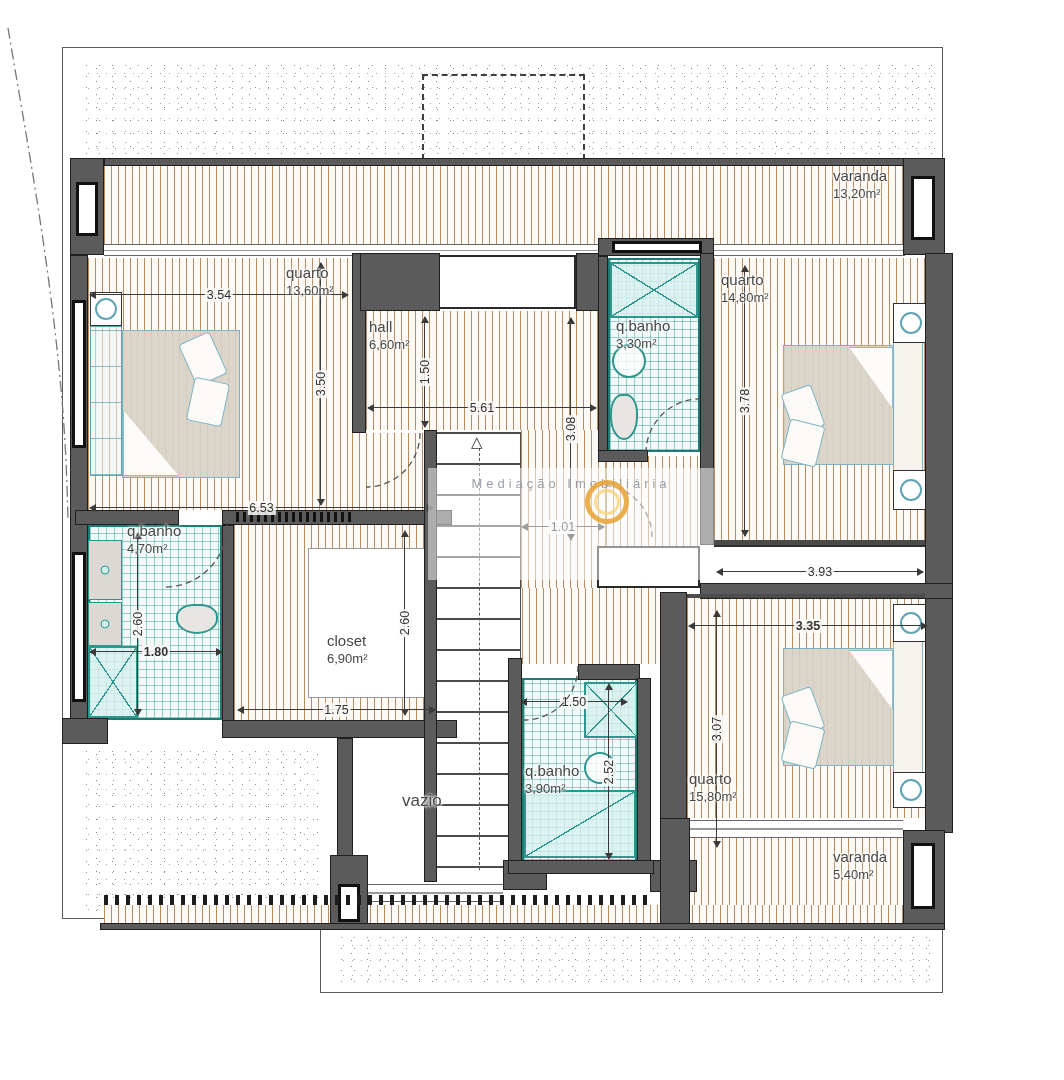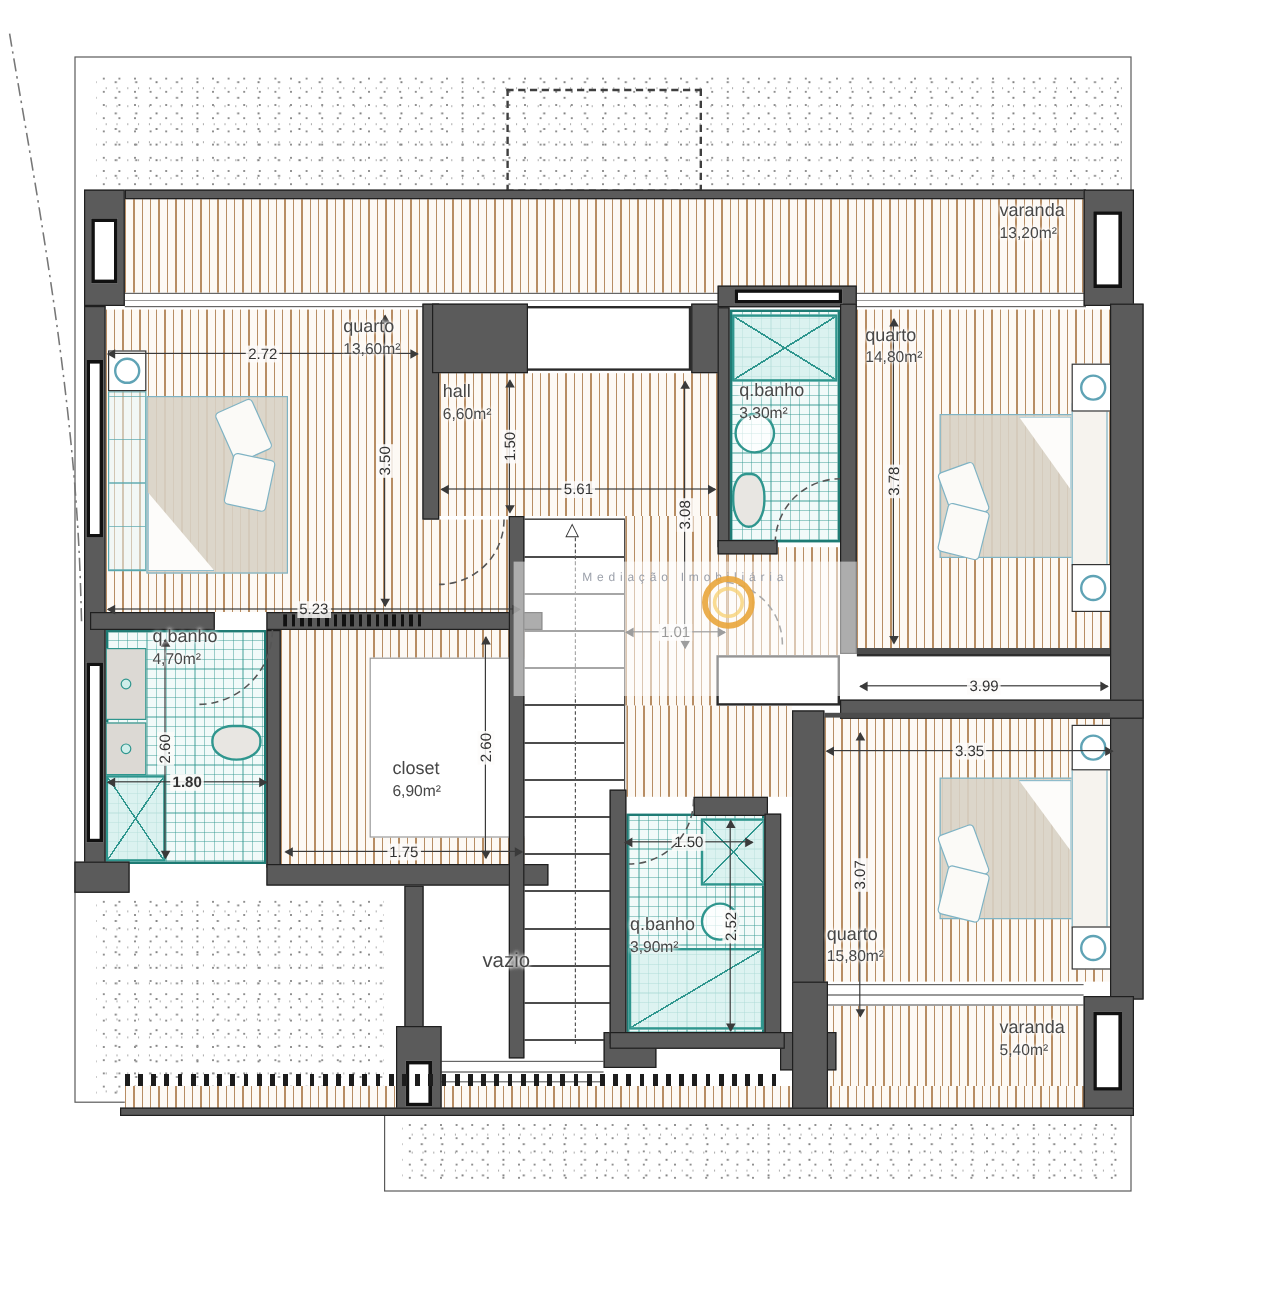--- a/index.html
+++ b/index.html
@@ -67,21 +67,21 @@
   .dim-v .dim-label{left:0;top:50%;transform:translate(-50%,-50%) rotate(-90deg);}
   .rlabel{color:#474747;line-height:1.25;white-space:nowrap;
       text-shadow:0 0 3px #fff,0 0 3px #fff,0 0 4px #fff;}
   .rlabel .l1{font-size:15px;display:block;}
   .rlabel .l2{font-size:13px;display:block;}
   #overlay{position:absolute;left:0;top:0;pointer-events:none;}
   #watermark{position:absolute;left:428px;top:468px;width:286px;height:112px;
       background:rgba(255,255,255,.5);text-align:center;z-index:9;}
   #wm-brand{display:block;margin-top:6px;font-size:54px;font-weight:500;letter-spacing:13px;
       color:rgba(148,153,163,.75);line-height:1;}
-  #wm-tag{display:block;margin-top:8px;font-size:10px;letter-spacing:4px;
+  #wm-tag{display:block;margin-top:8px;font-size:13px;letter-spacing:4px;
       color:rgba(150,155,165,.95);}
   #wm-ring{position:absolute;left:157px;top:12px;width:44px;height:44px;border-radius:50%;
       border:5px solid rgba(233,165,59,.9);}
   #wm-ring::after{content:"";position:absolute;left:4px;top:4px;right:4px;bottom:4px;
       border:3px solid rgba(247,210,120,.8);border-radius:50%;}
 </style>
 </head>
 <body>
 
 <div id="plan">
@@ -183,59 +183,59 @@
     <div class="window" style="left: 76px; top: 182px; width: 22px; height: 54px;"></div>
     <div class="window" style="left: 911px; top: 176px; width: 24px; height: 64px;"></div>
     <div class="window" style="left: 612px; top: 241px; width: 90px; height: 12px;"></div>
     <div class="window" style="left: 72px; top: 300px; width: 14px; height: 148px;"></div>
     <div class="window" style="left: 72px; top: 552px; width: 14px; height: 150px;"></div>
     <div class="window" style="left: 338px; top: 884px; width: 22px; height: 38px;"></div>
     <div class="window" style="left: 911px; top: 843px; width: 24px; height: 66px;"></div>
     <div class="comb" style="left: 236px; top: 512px; width: 118px; height: 10px;"></div>
     <div class="railing" style="left: 104px; top: 895px; width: 550px; height: 10px;"></div>
     <div class="dim-h" style="left: 90px; top: 294px; width: 258px; height: 0px;">
-      <span class="dim-label">2.72</span>
+      <span class="dim-label">3.54</span>
     </div>
     <div class="dim-v" style="left: 320px; top: 263px; width: 0px; height: 242px;">
       <span class="dim-label">3.50</span>
     </div>
     <div class="dim-v" style="left: 424px; top: 317px; width: 0px; height: 110px;">
       <span class="dim-label">1.50</span>
     </div>
     <div class="dim-h" style="left: 368px; top: 407px; width: 228px; height: 0px;">
       <span class="dim-label">5.61</span>
     </div>
     <div class="dim-v" style="left: 570px; top: 318px; width: 0px; height: 222px;">
       <span class="dim-label">3.08</span>
     </div>
     <div class="dim-v" style="left: 744px; top: 266px; width: 0px; height: 270px;">
       <span class="dim-label">3.78</span>
     </div>
     <div class="dim-h" style="left: 90px; top: 507px; width: 343px; height: 0px;">
-      <span class="dim-label">5.23</span>
+      <span class="dim-label">6.53</span>
     </div>
     <div class="dim-h" style="left: 522px; top: 526px; width: 82px; height: 0px;">
       <span class="dim-label">1.01</span>
     </div>
     <div class="dim-v" style="left: 137px; top: 533px; width: 0px; height: 182px;">
       <span class="dim-label">2.60</span>
     </div>
     <div class="dim-h" style="left: 90px; top: 651px; width: 132px; height: 0px; font-weight: bold;">
       <span class="dim-label">1.80</span>
     </div>
     <div class="dim-v" style="left: 404px; top: 531px; width: 0px; height: 184px;">
       <span class="dim-label">2.60</span>
     </div>
     <div class="dim-h" style="left: 238px; top: 709px; width: 197px; height: 0px;">
       <span class="dim-label">1.75</span>
     </div>
     <div class="dim-h" style="left: 717px; top: 571px; width: 206px; height: 0px;">
-      <span class="dim-label">3.99</span>
-    </div>
-    <div class="dim-h" style="left: 689px; top: 625px; width: 238px; height: 0px;">
+      <span class="dim-label">3.93</span>
+    </div>
+    <div class="dim-h" style="left: 689px; top: 625px; width: 238px; height: 0px; font-weight: bold;">
       <span class="dim-label">3.35</span>
     </div>
     <div class="dim-v" style="left: 716px; top: 611px; width: 0px; height: 236px;">
       <span class="dim-label">3.07</span>
     </div>
     <div class="dim-h" style="left: 521px; top: 701px; width: 106px; height: 0px;">
       <span class="dim-label">1.50</span>
     </div>
     <div class="dim-v" style="left: 608px; top: 684px; width: 0px; height: 175px;">
       <span class="dim-label">2.52</span>

